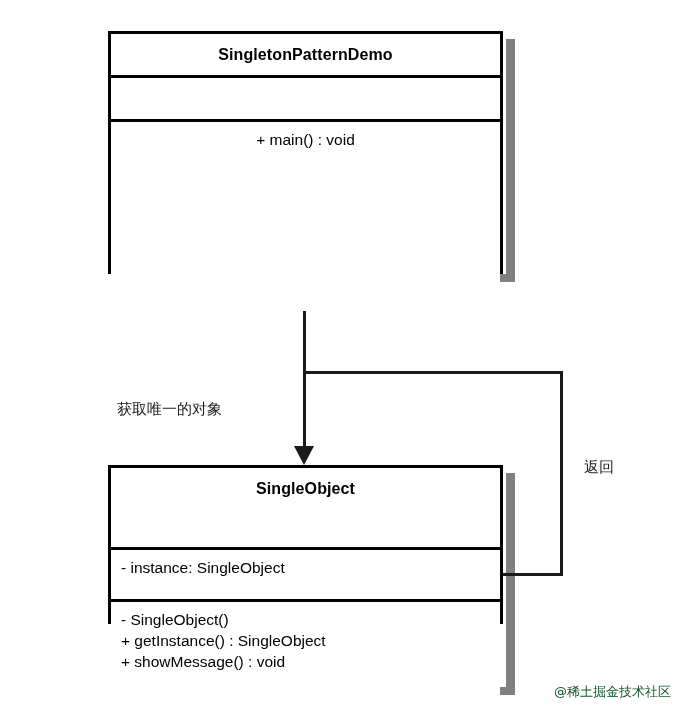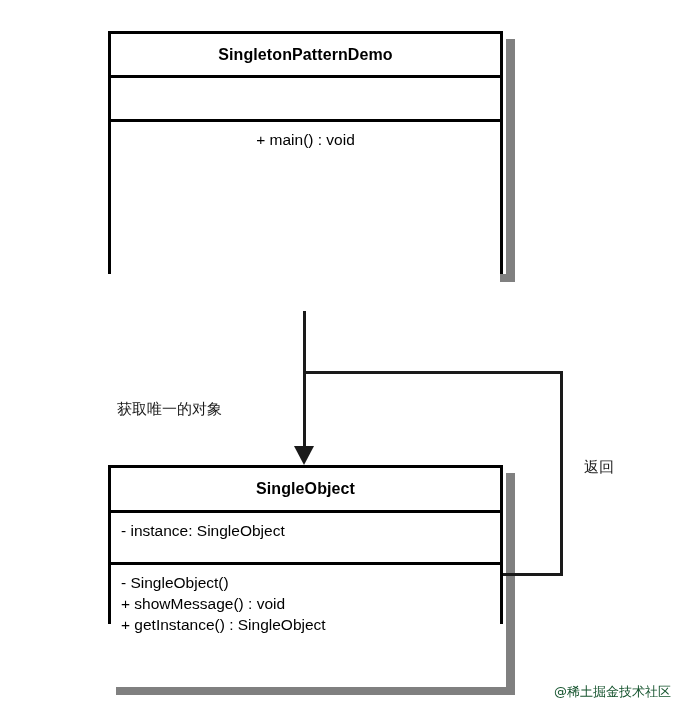--- a/index.html
+++ b/index.html
@@ -133,25 +133,25 @@
   <div class="edge-line" style="left:503px; top:573px; width:60px; height:3px;"></div>
   <div class="edge-label" style="left:584px; top:458px;">返回</div>
 
   <div class="uml-shadow" style="left:506px; top:473px; width:9px; height:222px;"></div>
   <div class="uml-shadow" style="left:116px; top:687px; width:399px; height:8px;"></div>
 
   <div class="uml-class" style="left:108px; top:465px; width:395px; height:159px;">
     <div class="uml-compartment uml-title" style="height:42px;">
       <span>SingleObject</span>
     </div>
-    <div class="uml-compartment uml-members" style="height:52px;">
+    <div class="uml-compartment uml-members" style="height:52px;margin-top:37px;">
       <div class="uml-member">- instance: SingleObject</div>
     </div>
     <div class="uml-compartment uml-members" style="height:122px;">
       <div class="uml-member">- SingleObject()</div>
+      <div class="uml-member">+ getInstance() : SingleObject</div>
       <div class="uml-member">+ showMessage() : void</div>
-      <div class="uml-member">+ getInstance() : SingleObject</div>
     </div>
   </div>
 
   <div id="watermark">@稀土掘金技术社区</div>
 
 </div>
 
 </body></html>

